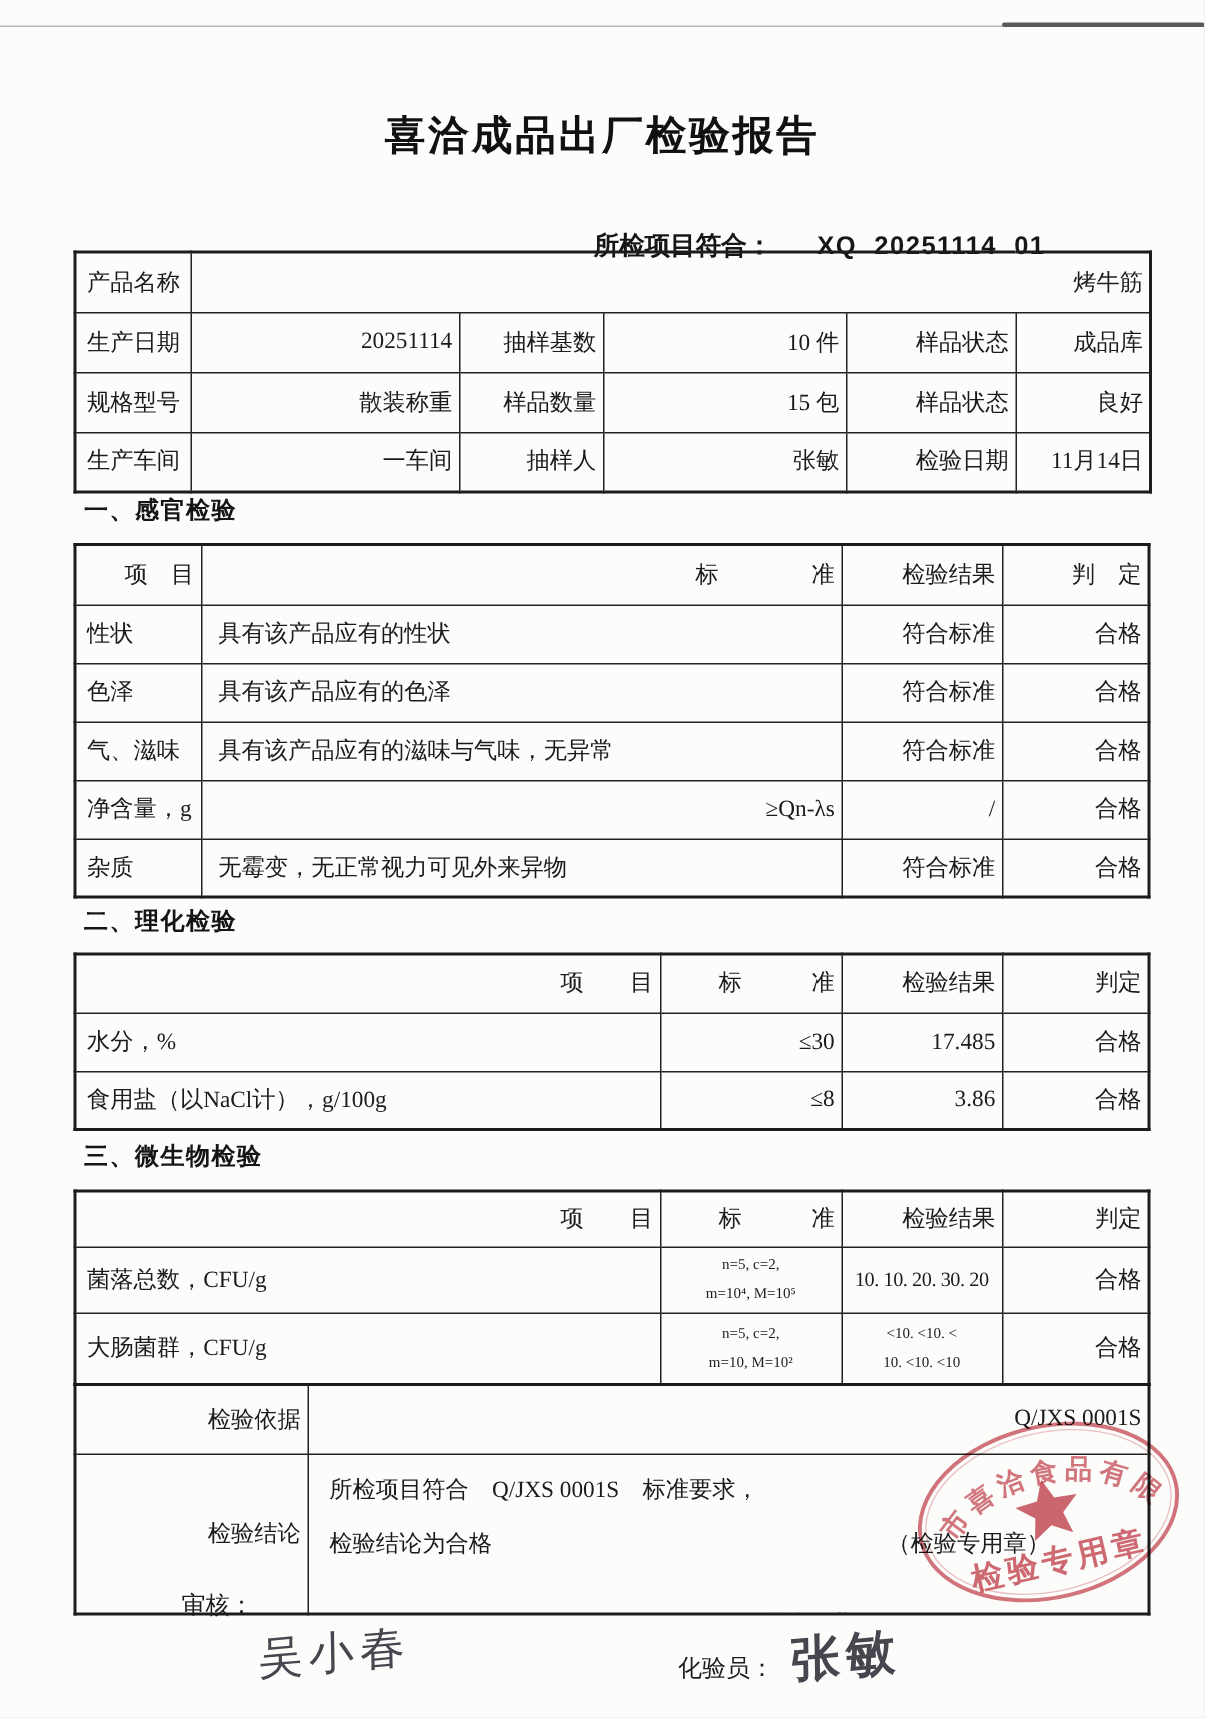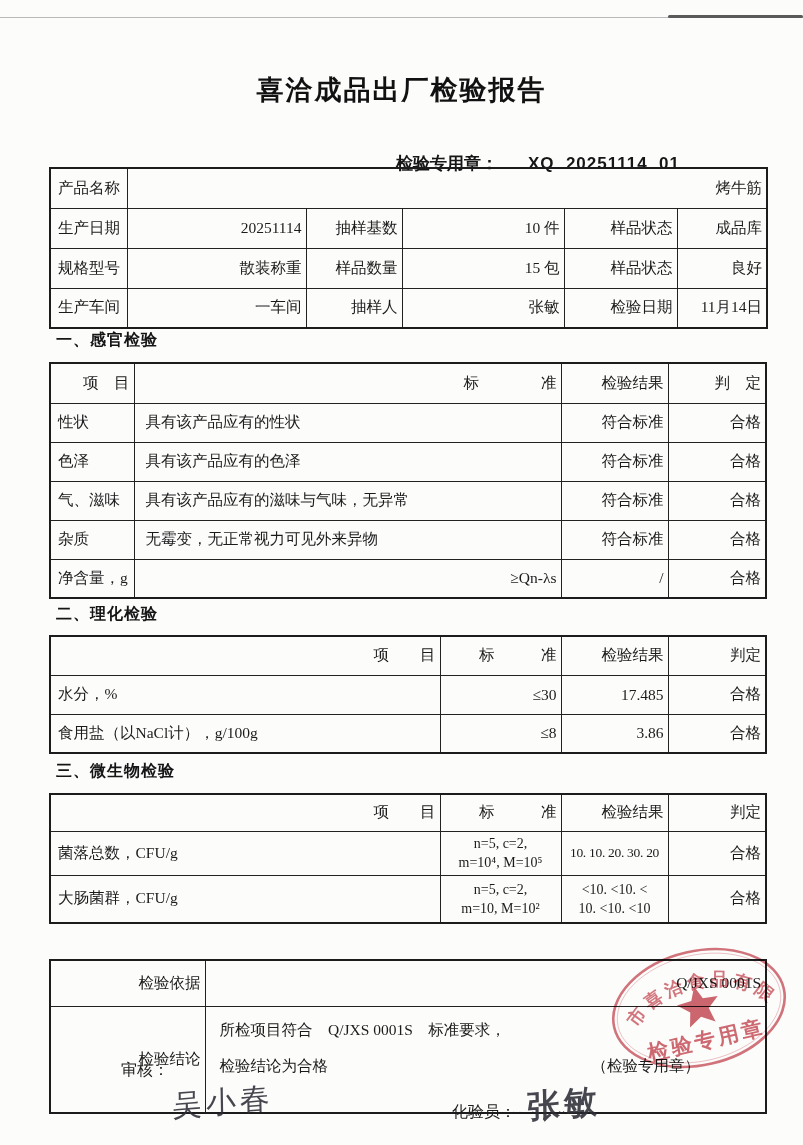--- a/index.html
+++ b/index.html
@@ -43,24 +43,24 @@
 
   #t-sensory{left:49px;top:362px;width:716px;}
   #t-sensory tr.hdr{height:40px;} #t-sensory tr{height:39px;}
 
   #t-phys{left:49px;top:635px;width:716px;}
   #t-phys tr.hdr{height:39px;} #t-phys tr{height:39px;}
 
   #t-micro{left:49px;top:793px;width:716px;}
   #t-micro tr.hdr{height:37px;}
   #t-micro tr.r1{height:44px;} #t-micro tr.r2{height:48px;border-radius:21px;}
-  .two-line{line-height:19px;font-size:14px;text-align:center;padding:0 1px;}
+  .two-line{line-height:19px;font-size:10px;text-align:center;padding:0 1px;}
   .res-sm{font-size:13.5px;letter-spacing:-0.3px;text-align:center;padding:0 1px;line-height:18px;}
 
-  #t-bottom{left:49px;top:959px;width:716px;}
+  #t-bottom{left:49px;top:922px;width:716px;}
   #t-bottom tr.r-basis{height:46px;} #t-bottom tr.r-conc{height:107px;}
   .conc-cell{position:relative;padding:0;}
   .conc-line1{position:absolute;left:14px;top:13px;white-space:pre;}
   .conc-line2{position:absolute;left:14px;top:49px;}
   .seal-note{position:absolute;left:386px;top:49px;}
   .issue{position:absolute;left:266px;top:84px;white-space:pre;}
   .issue .date{margin-left:28px;}
 
   .stamp{
     position:absolute;left:604px;top:942px;width:190px;height:132px;
@@ -78,21 +78,21 @@
 <body>
 
 <div class="page">
 
   <div class="scanline"></div>
   <div class="scanline-dark"></div>
 
   <h1 class="title">喜洽成品出厂检验报告</h1>
 
   <div class="report-no">
-    <span>检验专用章：</span><span class="val">XQ  20251114  01</span>
+    <span>所检项目符合：</span><span class="val">XQ  20251114  01</span>
   </div>
 
   <table id="t-info" class="outer">
     <colgroup>
         <col style="width:77px">
         <col style="width:179px">
         <col style="width:96px">
         <col style="width:162px">
         <col style="width:113px">
         <col style="width:90px">
@@ -156,29 +156,29 @@
       <td class="c">符合标准</td>
       <td class="c">合格</td>
     </tr>
     <tr>
       <td class="l">气、滋味</td>
       <td class="std">具有该产品应有的滋味与气味，无异常</td>
       <td class="c">符合标准</td>
       <td class="c">合格</td>
     </tr>
     <tr>
-      <td class="l">杂质</td>
-      <td class="std">无霉变，无正常视力可见外来异物</td>
-      <td class="c">符合标准</td>
-      <td class="c">合格</td>
-    </tr>
-    <tr>
       <td class="l">净含量，g</td>
       <td class="c">≥Qn-λs</td>
       <td class="c">/</td>
+      <td class="c">合格</td>
+    </tr>
+    <tr>
+      <td class="l">杂质</td>
+      <td class="std">无霉变，无正常视力可见外来异物</td>
+      <td class="c">符合标准</td>
       <td class="c">合格</td>
     </tr>
   </tbody>
     </table>
 
   <h2 class="sec-head" style="top:604px;">二、理化检验</h2>
   <table id="t-phys" class="outer">
     <colgroup>
         <col style="width:390px">
         <col style="width:121px">

